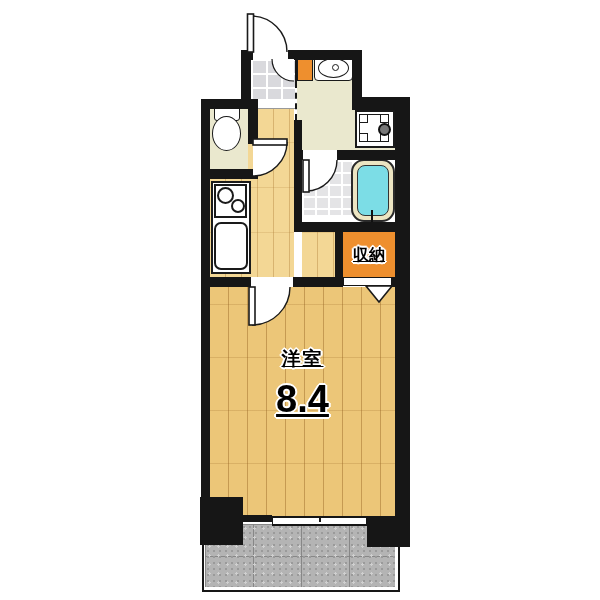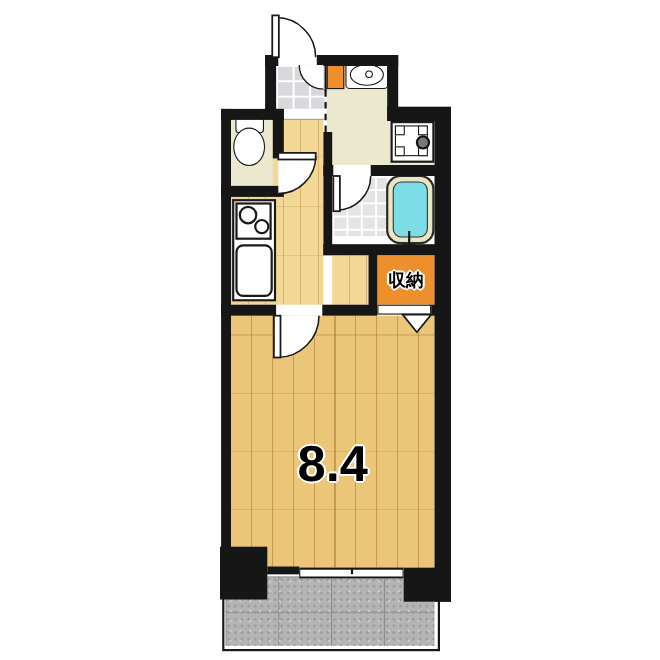--- a/index.html
+++ b/index.html
@@ -29,21 +29,21 @@
       radial-gradient(#9a9a9a 1px, transparent 1.3px),
       radial-gradient(#d0d0d0 1px, transparent 1.3px),
       linear-gradient(rgba(130,130,130,.9) 1px, transparent 1px),
       linear-gradient(90deg, rgba(130,130,130,.9) 1px, transparent 1px);
     background-size:6px 6px, 9px 9px, 100% 32px, 48px 100%;}
   .veranda-border{position:absolute;z-index:4;border:2px solid #161616;background:#ffffff;}
   .white{position:absolute;background:#ffffff;}
   .furn{position:absolute;background:#ffffff;border:2px solid #1a1a1a;z-index:20;}
   .orange{background:#ee8f2e;}
   .label{position:absolute;z-index:60;color:#000;font-weight:bold;text-align:center;
-    text-shadow:-1px -1px 0 #fff,1px -1px 0 #fff,-1px 1px 0 #fff,1px 1px 0 #fff,-2px 0 0 #fff,2px 0 0 #fff,0 -2px 0 #fff,0 2px 0 #fff;}
+    text-shadow:-1px -1px 0 #fff,1px -1px 0 #fff,-1px 1px 0 #fff,1px 1px 0 #fff,-2px 0 0 #fff,2px 0 0 #fff,0 -2px 0 #fff,0 2px 0 #fff;text-decoration:underline;}
   svg.overlay{position:absolute;left:0;top:0;z-index:40;}
   .dash{position:absolute;border-left:2px dashed #161616;z-index:32;}
 </style>
 </head>
 <body>
 
 <div id="canvas">
 
   <div class="wood-hall" style="left:210px;top:108px;width:84px;height:169px;"></div>
   <div class="wood-hall" style="left:302px;top:232px;width:33px;height:45px;"></div>
@@ -145,16 +145,17 @@
       <path d="M252 287 L252 325 A38 38 0 0 0 290 287 Z" fill="#ffffff" stroke="none"></path>
       <path d="M252 325 A38 38 0 0 0 290 287" fill="none" stroke="#1a1a1a" stroke-width="1.4"></path>
       <rect x="249" y="287" width="6" height="38" fill="#ffffff" stroke="#1a1a1a" stroke-width="1.6"></rect>
     </g>
 
     <g>
       <polygon points="366,286 392,286 379,302" fill="#ffffff" stroke="#1a1a1a" stroke-width="1.6"></polygon>
     </g>
   </svg>
 
-  <div class="label" style="left:210px;top:394px;width:185px;font-size:46px;">8.4</div>
+  <div class="label" style="left:210px;top:346px;width:185px;font-size:19px;letter-spacing:2px;">洋室</div>
+  <div class="label" style="left:210px;top:378px;width:185px;font-size:38px;">8.4</div>
   <div class="label" style="left:343px;top:245px;width:52px;font-size:16px;z-index:61;">収納</div>
 
 </div>
 
 </body></html>

